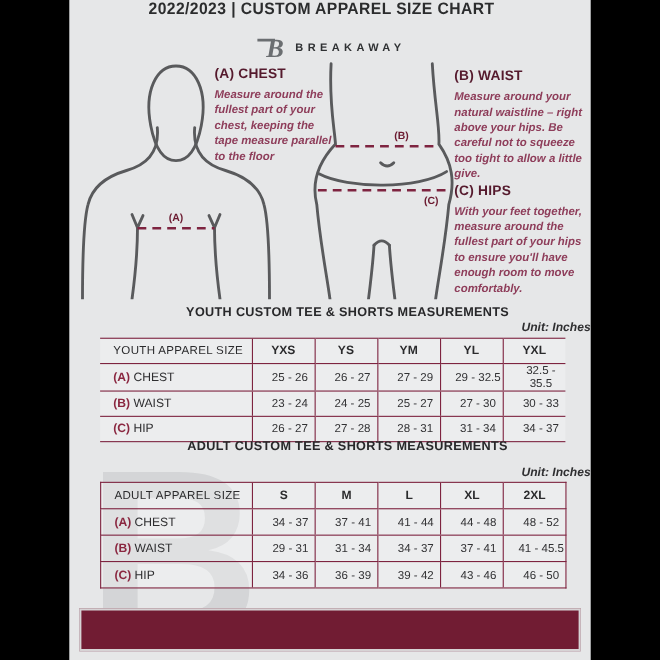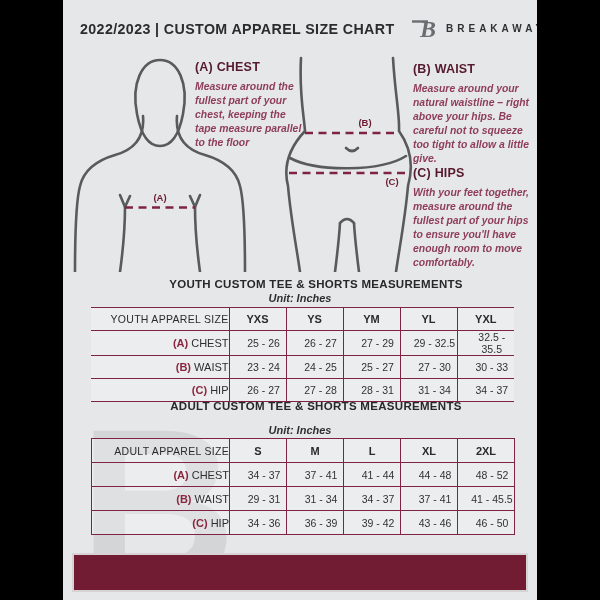--- a/index.html
+++ b/index.html
@@ -10,54 +10,54 @@
     --bg:#e6e7e8;
     --stroke:#595a5c;
   }
   html,body{margin:0;padding:0;background:#000;}
   .stage{position:relative;width:600px;height:600px;background:#000;overflow:hidden;
          font-family:"Liberation Sans",sans-serif;}
   .content{position:absolute;left:63px;top:0;width:474px;height:600px;background:var(--bg);overflow:hidden;}
 
   
   .hdr{position:absolute;left:0;top:0;right:0;height:56px;display:flex;align-items:center;
-       justify-content:space-between;padding:0 26px 0 17px;box-sizing:border-box;}
+       justify-content:space-between;padding:0 26px 0 28px;box-sizing:border-box;flex-direction:column;}
   .hdr-title{font-size:15px;font-weight:800;letter-spacing:.4px;color:#2b2c2d;
              transform:scaleX(.95);transform-origin:left center;white-space:nowrap;}
   .brand{display:flex;align-items:center;gap:7px;}
   .brand-name{font-size:10px;font-weight:700;letter-spacing:4px;color:#2f3133;}
 
   
   .fig{position:absolute;}
   .fig path,.fig ellipse{fill:none;stroke:var(--stroke);stroke-width:2.6;stroke-linecap:round;}
   .fig .dash{stroke:var(--maroon-border);stroke-width:2.4;stroke-dasharray:8 5.5;}
   .fig text{font-family:"Liberation Sans",sans-serif;font-size:9.5px;font-weight:700;fill:#6b1a30;}
 
   
   .inst{position:absolute;}
   .inst h4{margin:0 0 6px 0;font-size:12.5px;font-weight:800;color:#551a2d;letter-spacing:.2px;}
   .inst p{margin:0;font-size:10.4px;line-height:1.34;font-style:italic;color:var(--rose);font-weight:600;}
 
   
   .sec-title{position:absolute;left:0;width:100%;text-align:center;font-size:11.5px;font-weight:700;
              color:#28282a;letter-spacing:.3px;padding-left:16px;}
-  .sec-unit{position:absolute;left:0;width:100%;text-align:center;font-size:11px;font-weight:600;
+  .sec-unit{position:absolute;left:0;width:100%;text-align:right;font-size:11px;font-weight:600;
             font-style:italic;color:#2f2f31;}
 
   
   .tbl{position:absolute;border-collapse:collapse;table-layout:fixed;width:423px;}
   .tbl th,.tbl td{border-top:1.5px solid var(--maroon-border);border-bottom:1.5px solid var(--maroon-border);
        background:rgba(255,255,255,.26);font-weight:400;color:#323234;text-align:center;padding:0;}
   .tbl th+th,.tbl th+td,.tbl td+td{border-left:1.2px solid var(--maroon-border);}
   .tbl col.c-lbl{width:138px;}
   .tbl col.c-val{width:57px;}
   .tbl thead th{font-size:11px;font-weight:700;color:#2b2b2d;}
   .tbl thead th.lbl{font-size:10.5px;font-weight:400;letter-spacing:.3px;}
   .tbl tbody th.lbl{font-size:11px;font-weight:500;color:#2e2e30;}
-  .tbl .lbl{text-align:right;padding-left:12px;}
+  .tbl .lbl{text-align:left;padding-left:12px;}
   .tbl td{font-size:10.5px;padding-left:12px;}
   .tbl .pfx{color:#8a2740;font-weight:800;font-style:normal;}
   .tbl.t-youth tr{height:23px;}
   .tbl.t-adult tr{height:24px;}
   .tbl.outer th:first-child,.tbl.outer td:first-child{border-left:1.2px solid var(--maroon-border);}
   .tbl.outer th:last-child,.tbl.outer td:last-child{border-right:1.2px solid var(--maroon-border);}
 
   
   .watermark{position:absolute;left:16px;top:396px;font-size:218px;line-height:1;font-weight:700;
              color:#8d9296;opacity:.20;z-index:0;pointer-events:none;}

